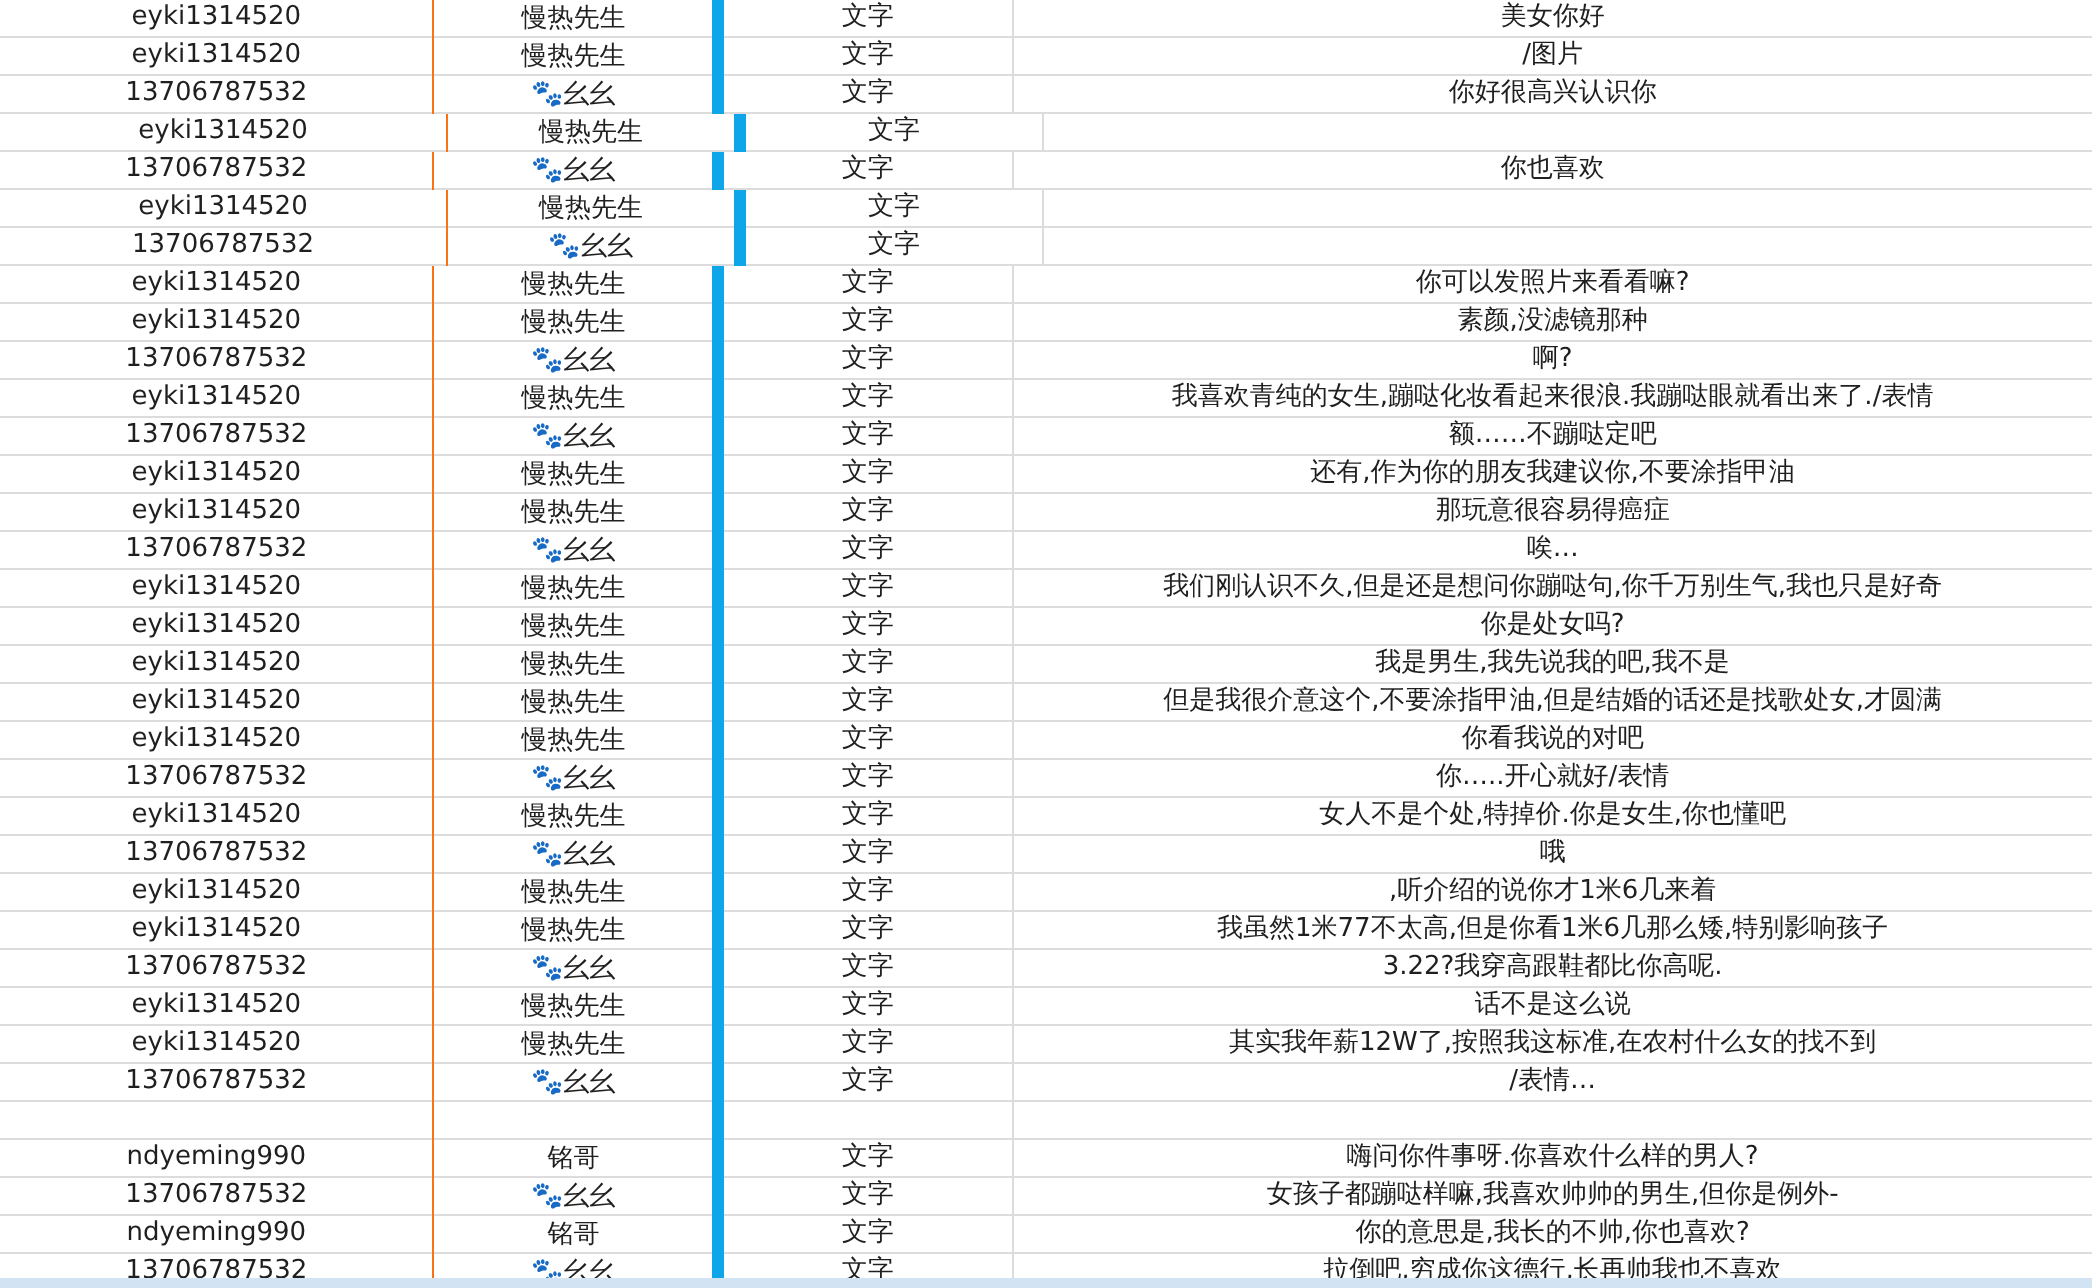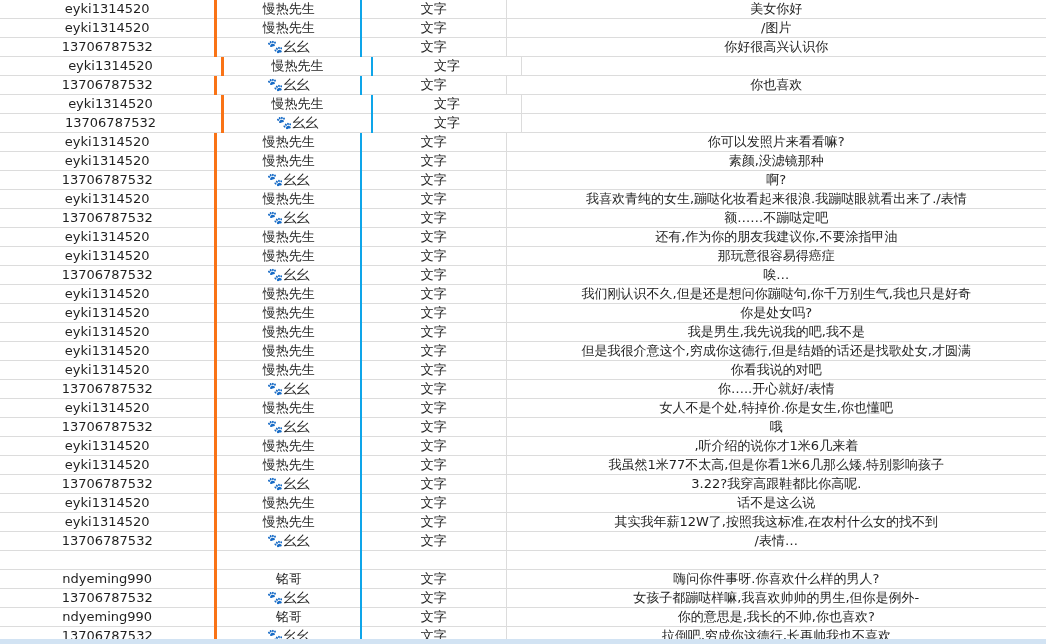--- a/index.html
+++ b/index.html
@@ -34,22 +34,22 @@
   .cell {
     box-sizing: border-box;
     height: 19px;
     line-height: 18px;
     font-size: 13px;
     color: #1f1f1f;
     text-align: center;
     white-space: nowrap;
     overflow: hidden;
   }
-  .c0 { width: 224px; border-right: 3px solid #f97316; }
-  .c1 { width: 149px; border-right: 2px solid #0ea5e9; font-family: Liberation Serif, serif; }
+  .c0 { width: 224px; border-right: 1px solid #f97316; }
+  .c1 { width: 149px; border-right: 6px solid #0ea5e9; font-family: Liberation Serif, serif; }
   .c2 { width: 149px; border-right: 1px solid #dcdcdc; }
   .c3 { width: 556px; }
   .bottom-strip {
     position: absolute;
     left: 0;
     bottom: 0;
     width: 1046px;
     height: 5px;
     background: #d2e3f3;
   }
@@ -161,21 +161,21 @@
       <div class="row">
         <div class="cell c0">eyki1314520</div>
         <div class="cell c1">慢热先生</div>
         <div class="cell c2">文字</div>
         <div class="cell c3">我是男生,我先说我的吧,我不是</div>
       </div>
       <div class="row">
         <div class="cell c0">eyki1314520</div>
         <div class="cell c1">慢热先生</div>
         <div class="cell c2">文字</div>
-        <div class="cell c3">但是我很介意这个,穷成你这德行,但是结婚的话还是找歌处女,才圆满</div>
+        <div class="cell c3">但是我很介意这个,不要涂指甲油,但是结婚的话还是找歌处女,才圆满</div>
       </div>
       <div class="row">
         <div class="cell c0">eyki1314520</div>
         <div class="cell c1">慢热先生</div>
         <div class="cell c2">文字</div>
         <div class="cell c3">你看我说的对吧</div>
       </div>
       <div class="row">
         <div class="cell c0">13706787532</div>
         <div class="cell c1">🐾幺幺</div>

